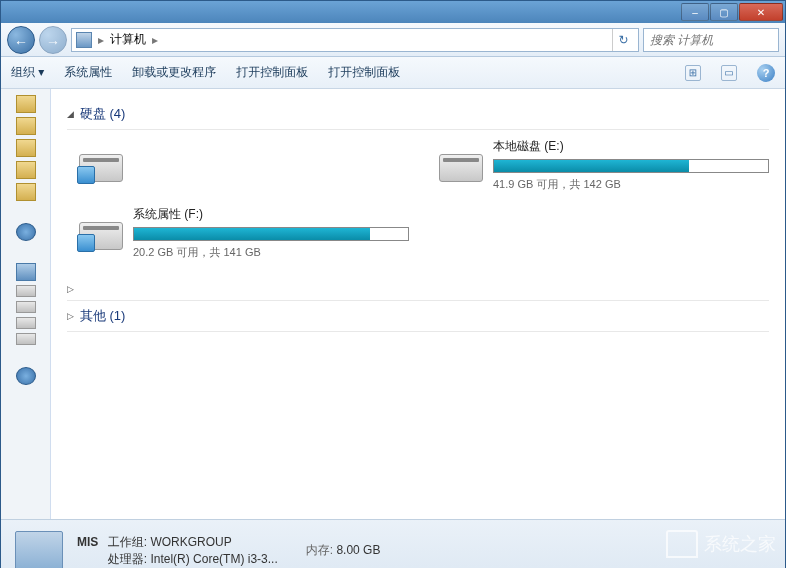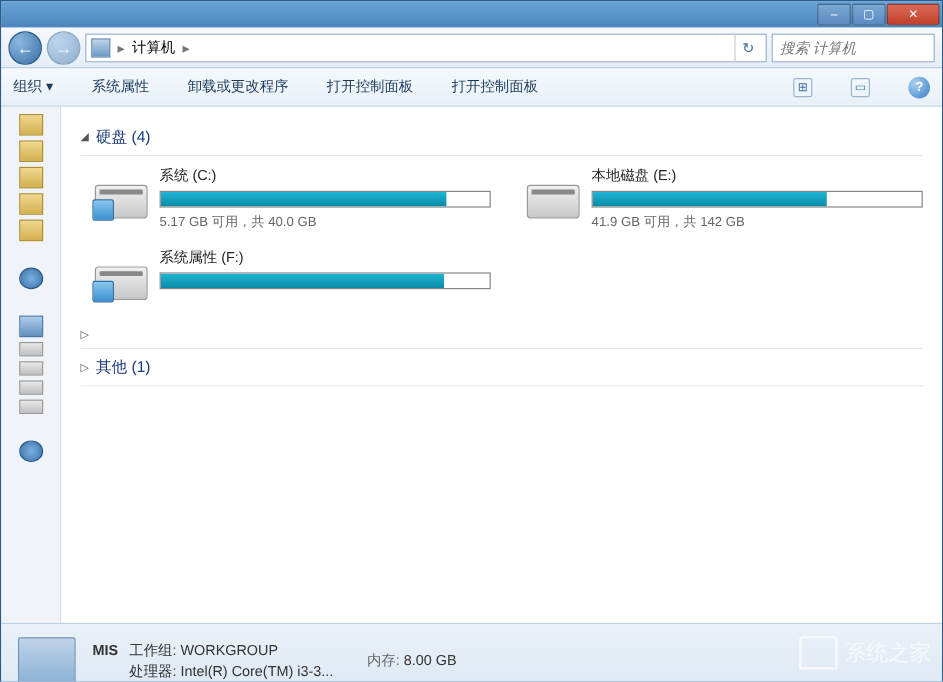--- a/index.html
+++ b/index.html
@@ -13,21 +13,21 @@
 
 .navbar { height: 34px; background: linear-gradient(#f5f9fd, #e4edf7); border-bottom: 1px solid #b5c9de; display: flex; align-items: center; padding: 0 6px; gap: 4px; }
 .nav-btn { width: 28px; height: 28px; border-radius: 50%; background: radial-gradient(circle at 30% 30%, #8bb8e0, #3a6fa5); border: 1px solid #2c5a8a; cursor: pointer; display: flex; align-items: center; justify-content: center; color: #fff; font-size: 14px; }
 .nav-btn.fwd { opacity: .5; }
 .addr { flex: 1; height: 24px; background: #fff; border: 1px solid #9ab5d1; display: flex; align-items: center; padding: 0 4px; gap: 6px; font-size: 12px; }
 .addr-icon { width: 16px; height: 16px; background: linear-gradient(#c0d4e8, #6b98c5); border: 1px solid #5a85b0; }
 .addr-sep { color: #777; }
 .addr-refresh { width: 22px; height: 22px; display: flex; align-items: center; justify-content: center; color: #3a6fa5; border-left: 1px solid #ccc; cursor: pointer; }
 .search { width: 136px; height: 24px; border: 1px solid #9ab5d1; background: #fff; padding: 0 6px; font-size: 12px; color: #000000; font-style: italic; }
 
-.toolbar { height: 32px; background: linear-gradient(#f5f9fd, #e8f0f8); border-bottom: 1px solid #c8d6e5; display: flex; align-items: center; padding: 0 10px; gap: 32px; font-size: 12px; color: #1a3a5a; }
+.toolbar { height: 32px; background: linear-gradient(#f5f9fd, #e8f0f8); border-bottom: 1px solid #c8d6e5; display: flex; align-items: center; padding: 0 10px; gap: 20px; font-size: 12px; color: #1a3a5a; }
 .toolbar .spacer { flex: 1; }
 .tb-item { cursor: pointer; display: flex; align-items: center; gap: 4px; }
 .tb-icon { width: 16px; height: 16px; display: flex; align-items: center; justify-content: center; color: #3a6fa5; border: 1px solid #9ab5d1; border-radius: 2px; font-size: 10px; }
 .help-icon { width: 18px; height: 18px; border-radius: 50%; background: radial-gradient(circle at 30% 30%, #a8d0f0, #3a7fc5); color: #fff; display: flex; align-items: center; justify-content: center; font-size: 11px; font-weight: bold; cursor: pointer; }
 
 .body { display: flex; height: 430px; }
 .sidebar { width: 50px; background: #f0f4f8; border-right: 1px solid #d0ddef; padding: 6px 0; display: flex; flex-direction: column; gap: 4px; align-items: center; }
 .side-icon { width: 20px; height: 18px; background: linear-gradient(#f0d890, #d4b050); border: 1px solid #b09030; cursor: pointer; }
 .side-icon.computer { background: linear-gradient(#b0cde8, #6090c0); border-color: #4a7aa8; }
 .side-icon.network { background: radial-gradient(circle, #7ab0e0, #3a70a8); border-radius: 50%; border-color: #2a5a8a; }
@@ -121,27 +121,20 @@
         <span class="tri">◢</span>
         <span>硬盘 (4)</span>
       </div>
 
       <div class="drives" id="drives-grid">
           <div class="drive">
             <div class="drive-img">
               <div class="drive-case"></div>
               <div class="drive-badge"></div>
             </div>
-            <div class="drive-info">
-              <div class="drive-name">系统 (C:)</div>
-              <div class="drive-bar">
-                <div class="drive-fill" style="width:87%"></div>
-              </div>
-              <div class="drive-stats">5.17 GB 可用，共 40.0 GB</div>
-            </div>
           </div>
           <div class="drive">
             <div class="drive-img">
               <div class="drive-case"></div>
             </div>
             <div class="drive-info">
               <div class="drive-name">本地磁盘 (E:)</div>
               <div class="drive-bar">
                 <div class="drive-fill" style="width:71%"></div>
               </div>
@@ -151,20 +144,21 @@
           <div class="drive">
             <div class="drive-img">
               <div class="drive-case"></div>
               <div class="drive-badge"></div>
             </div>
             <div class="drive-info">
               <div class="drive-name">系统属性 (F:)</div>
               <div class="drive-bar">
                 <div class="drive-fill" style="width:86%"></div>
               </div>
+              <div class="drive-stats">20.2 GB 可用，共 141 GB</div>
             </div>
           </div>
         </div>
 
       <div class="section-hdr collapsed">
         <span class="tri">▷</span>
       </div>
 
       <div class="section-hdr collapsed">
         <span class="tri">▷</span>

